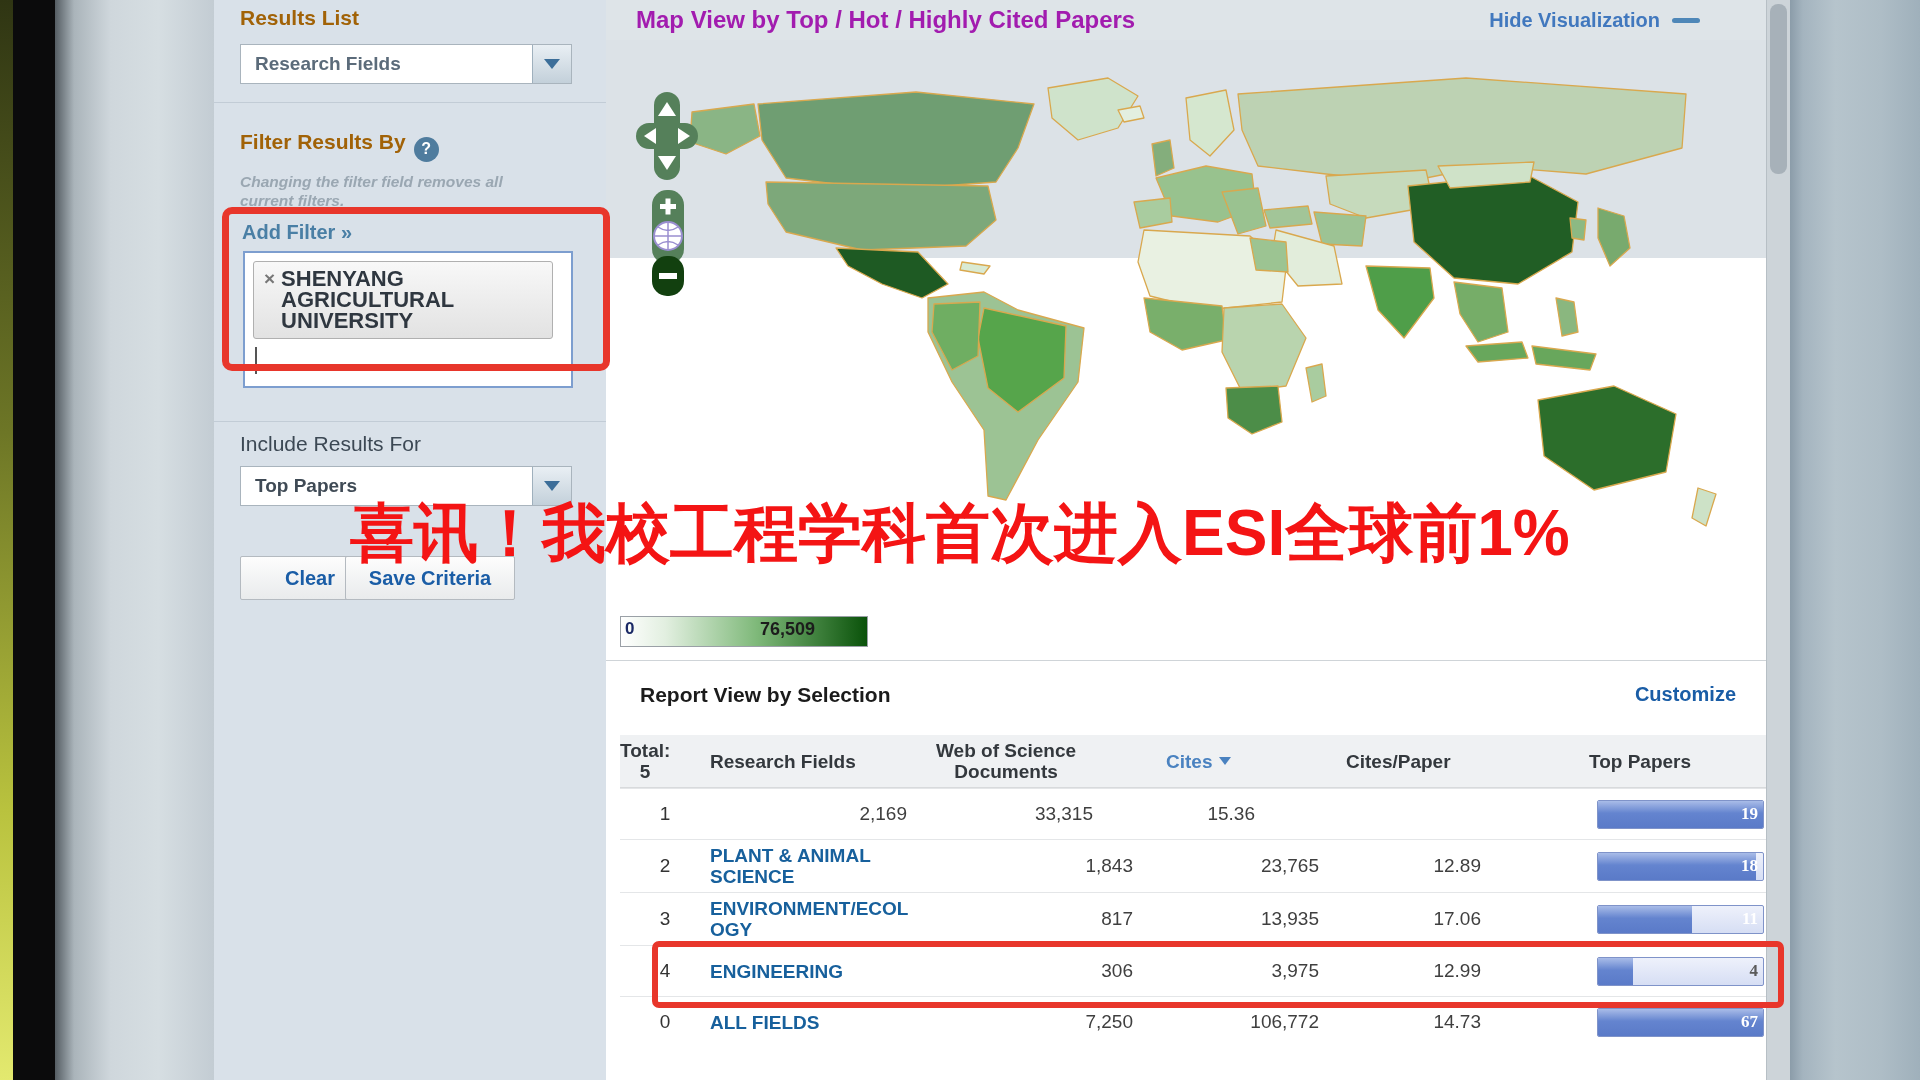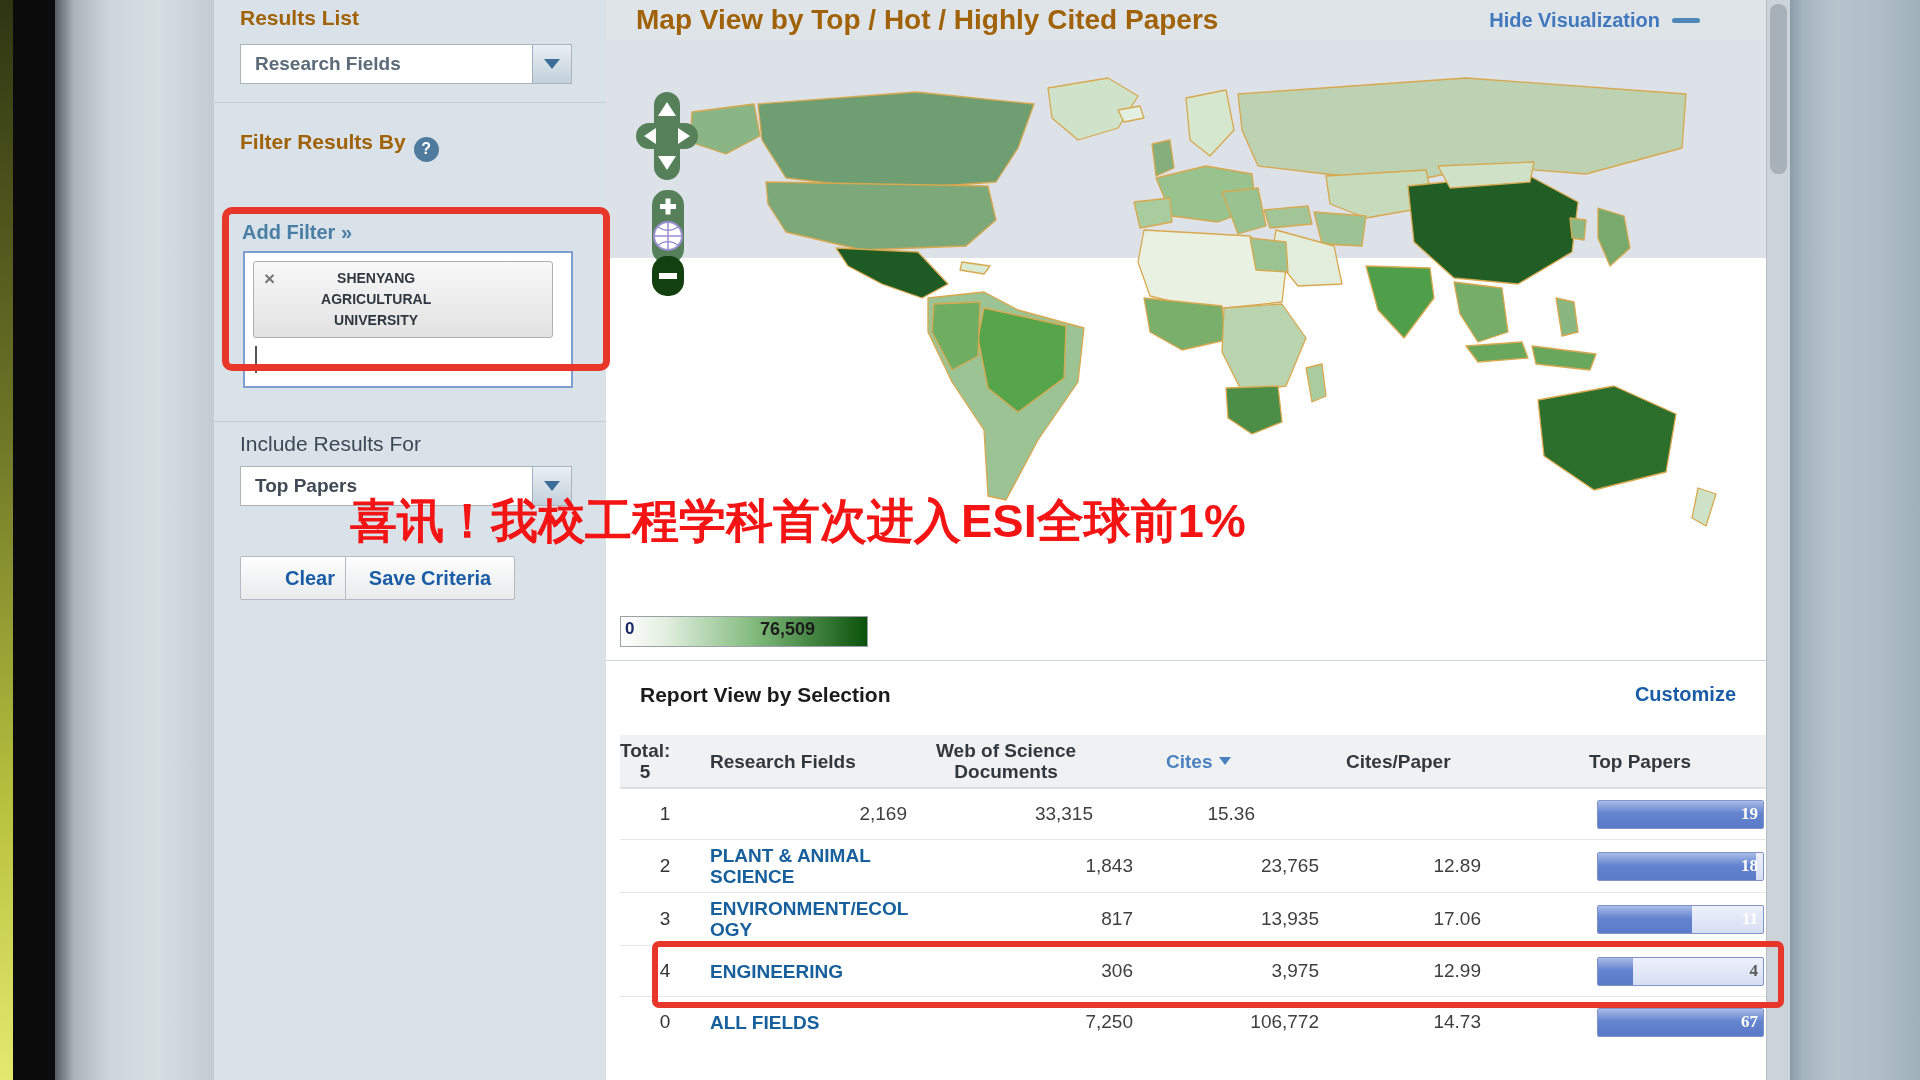--- a/index.html
+++ b/index.html
@@ -30,29 +30,29 @@
     background:linear-gradient(#e9eff4,#c3d0da);display:flex;align-items:center;justify-content:center;cursor:pointer;}
   .chev{width:0;height:0;border-left:8px solid transparent;border-right:8px solid transparent;border-top:10px solid #3c6e99;}
   .help-ic{display:inline-flex;width:25px;height:25px;border-radius:50%;background:#4f7c9e;color:#fff;
     font-size:16px;font-weight:bold;align-items:center;justify-content:center;vertical-align:-5px;margin-left:8px;}
   .note{color:#9aa7b2;font-style:italic;font-weight:bold;font-size:15.5px;line-height:19px;width:300px;}
   .addfilter{color:#4a7fa5;font-weight:bold;font-size:20px;}
   .filterbox{width:330px;height:137px;background:#fff;border:2px solid #7d9ecf;box-sizing:border-box;}
   .tag{margin:8px;width:300px;box-sizing:border-box;background:linear-gradient(#f8f8f8,#e2e2e2);
     border:1px solid #b0b0b0;border-radius:3px;padding:6px 10px;}
   .tag-x{color:#777;font-weight:bold;font-size:19px;margin-right:6px;vertical-align:top;}
-  .tag-label{display:inline-block;width:190px;color:#2f3740;font-weight:bold;font-size:14px;line-height:21px;text-align:center;}
+  .tag-label{display:inline-block;width:190px;color:#2f3740;font-weight:bold;font-size:22px;line-height:21px;}
   .caret{margin:4px 0 0 10px;width:2px;height:27px;background:#555;}
   .btn{background:linear-gradient(#fdfdfd,#e9ebec);border:1px solid #b4bac0;border-radius:2px;
     color:#1a5da6;font-weight:bold;font-size:20px;display:flex;align-items:center;justify-content:center;cursor:pointer;}
 
   
   .main{left:606px;top:0;width:1160px;height:1080px;background:#fff;}
   .map-header{left:0;top:0;width:1160px;height:40px;background:#dee4e8;display:flex;align-items:center;}
-  .map-title{margin-left:30px;color:#a16207;font-weight:bold;font-size:28px;}
+  .map-title{margin-left:30px;color:#a21caf;font-weight:bold;font-size:24px;}
   .hide-link{margin-left:auto;margin-right:66px;color:#4178be;font-weight:bold;font-size:20px;cursor:pointer;display:flex;align-items:center;}
   .minus-ic{display:inline-block;width:28px;height:5px;border-radius:3px;background:#4e87b8;margin-left:12px;}
   .map-band{left:0;top:40px;width:1160px;height:218px;background:#dce2e7;}
   .map-svg{left:60px;top:70px;width:1104px;height:466px;}
   .map-controls{left:24px;top:90px;width:76px;height:210px;}
   .legend-wrap{left:14px;top:614px;width:260px;height:34px;}
   .legend-bar{position:absolute;left:0;top:2px;width:246px;height:29px;border:1px solid #9aa0a6;
     background:linear-gradient(to right,#ffffff,#e2efe0 18%,#7fb97a 55%,#0a520a 100%);}
   .legend-min{position:absolute;left:5px;top:5px;font-weight:bold;font-size:17px;color:#1b2a66;}
   .legend-max{position:absolute;left:140px;top:5px;font-weight:bold;font-size:18px;color:#1c1c1c;}
@@ -85,21 +85,21 @@
   .bar-track{position:relative;width:165px;height:27px;border:1px solid #7f93c9;border-radius:2px;
     background:linear-gradient(#eef1fb,#d6def4);overflow:hidden;font-family:Liberation Serif, serif;}
   .bar-fill{position:absolute;left:0;top:0;bottom:0;background:linear-gradient(#a9bce8,#6484cf 45%,#5a7ac8);}
   .bar-label{position:absolute;right:5px;top:3px;font-weight:bold;font-size:17px;color:#fff;}
   .bar-label.dim{color:#5a5a5a;}
 
   
   .redbox{border:7px solid #e8362b;border-radius:10px;z-index:50;background:transparent;}
   .redbox1{left:222px;top:207px;width:374px;height:150px;}
   .redbox2{left:652px;top:941px;width:1120px;height:55px;border-width:6px;border-radius:7px;}
-  .banner{left:350px;top:490px;z-index:60;color:#f41414;font-weight:bold;font-size:47px;white-space:nowrap;}
+  .banner{left:350px;top:490px;z-index:60;color:#f41414;font-weight:bold;font-size:64px;white-space:nowrap;}
 </style>
 </head>
 <body>
 
 <div class="abs edge-yellow"></div>
 <div class="abs edge-black"></div>
 <div class="abs edge-blur-left"></div>
 
 <div class="abs sidebar">
   <div class="abs sb-h" style="left:26px;top:6px;">Results List</div>
@@ -110,20 +110,21 @@
       <span class="chev"></span>
     </span>
   </div>
 
   <div class="abs divider" style="top:102px;"></div>
 
   <div class="abs" style="left:26px;top:130px;">
     <span class="sb-h">Filter Results By</span><span class="help-ic">?</span>
   </div>
 
+  <div class="abs note" style="left:26px;top:172px;">Changing the filter field removes all current filters.</div>
 
   <div class="abs addfilter" style="left:28px;top:221px;">Add Filter »</div>
 
   <div class="abs filterbox" style="left:29px;top:251px;">
     <div class="tag">
       <span class="tag-x">×</span><span class="tag-label">SHENYANG AGRICULTURAL UNIVERSITY</span>
     </div>
     <div class="caret"></div>
   </div>
 

